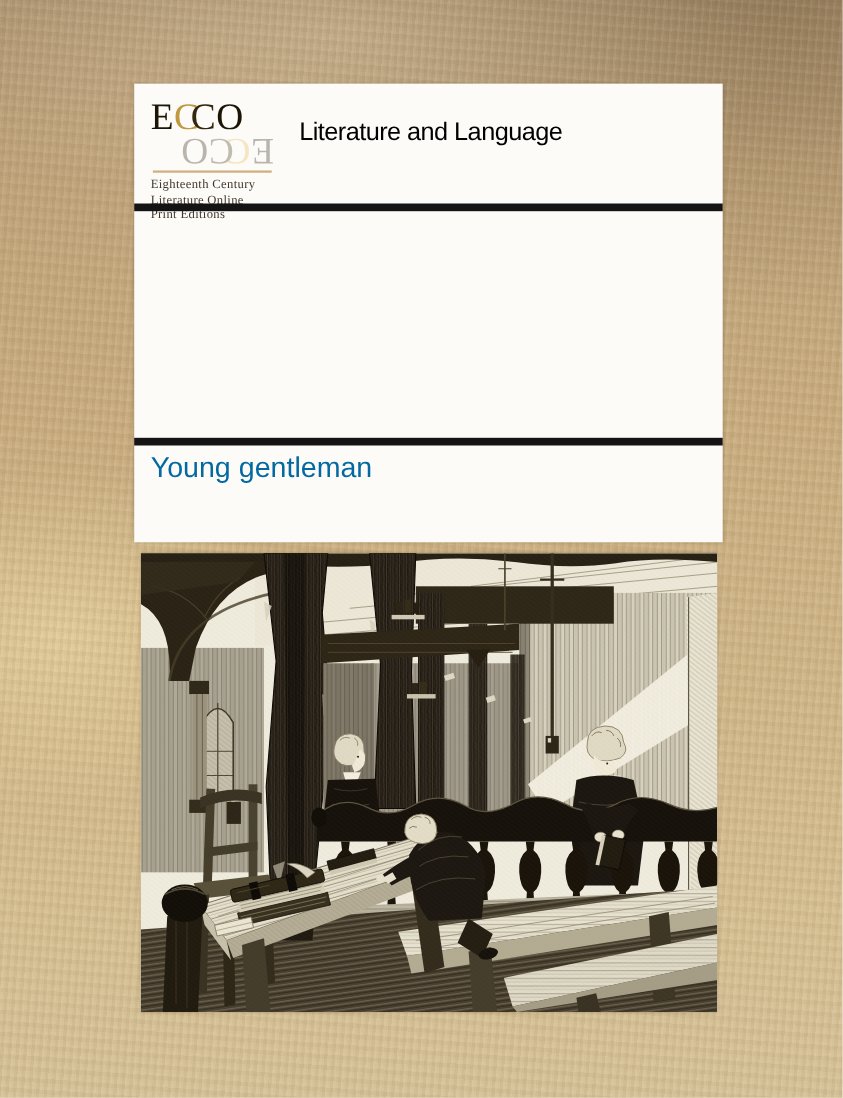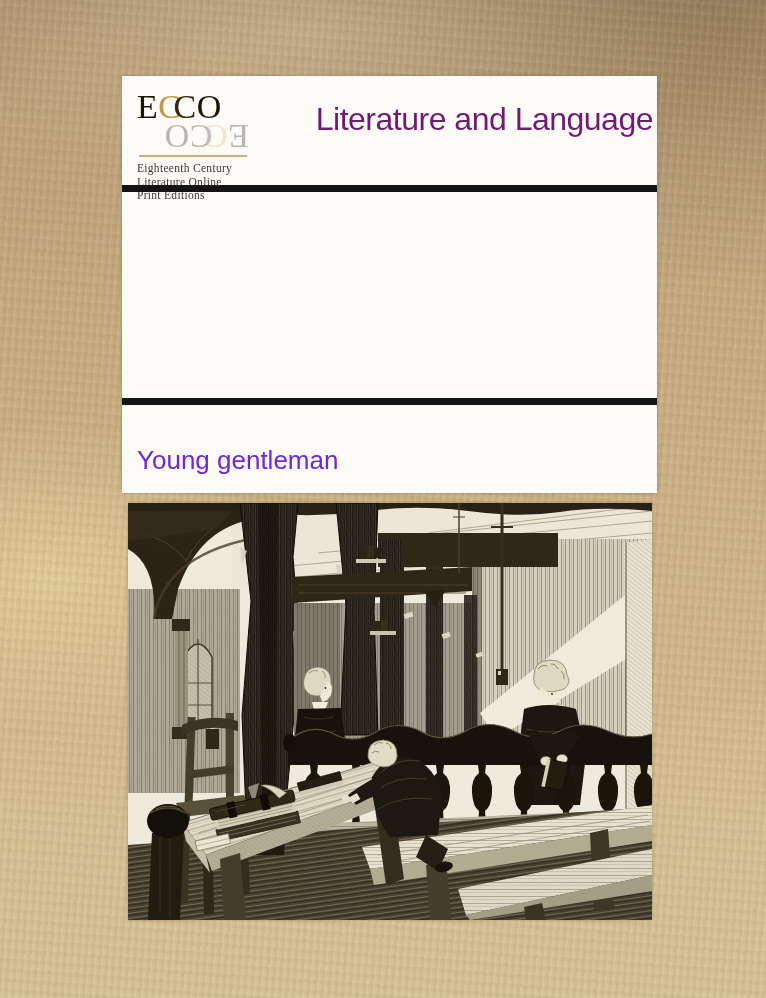--- a/index.html
+++ b/index.html
@@ -21,26 +21,26 @@
   .panel{
     position:absolute;left:122px;top:76px;width:535px;height:417px;z-index:2;
     background:#fcfbf8;box-shadow:0 0 3px rgba(90,70,40,0.4);
   }
   .logo{position:absolute;left:15px;top:16px;width:112px;}
   .logo-word{font-family:"Liberation Serif",serif;font-size:34px;line-height:30px;letter-spacing:.5px;white-space:nowrap}
   .logo-word .c2{margin-left:-8px}
   .logo-word.reflection{transform:rotate(180deg);opacity:.30;filter:brightness(1.2);margin-top:-1px}
   .logo-rule{height:2px;margin:4px 2px 5px}
   .tagline{font-family:Liberation Serif, serif;font-size:11.5px;line-height:13.5px;color:#41372a;letter-spacing:.3px}
-  .category{position:absolute;left:150px;right:4px;top:25px;text-align:right;font-size:32px;line-height:36px;color:#701a75;letter-spacing:-0.5px}
+  .category{position:absolute;left:150px;right:4px;top:25px;text-align:left;font-size:23px;line-height:36px;color:#000000;letter-spacing:-0.5px}
   .rule{position:absolute;left:0;right:0;height:7px}
   .rule-1{top:109px}
   .rule-2{top:322px}
   .title{position:absolute;left:15px;top:123px;width:512px;font-size:25.5px;line-height:29px;color:#161616;letter-spacing:-0.1px}
-  .author{position:absolute;left:15px;top:369px;font-size:26px;color:#6d28d9}
+  .author{position:absolute;left:15px;top:334px;font-size:26px;color:#0369a1}
   .illustration{
     position:absolute;left:128px;top:503px;width:524px;height:417px;z-index:2;
     background:#efebdd;box-shadow:0 0 3px rgba(80,60,30,0.35);
   }
   .illustration svg{display:block;width:100%;height:100%}
 </style>
 </head>
 <body>
 
 <div class="panel">

